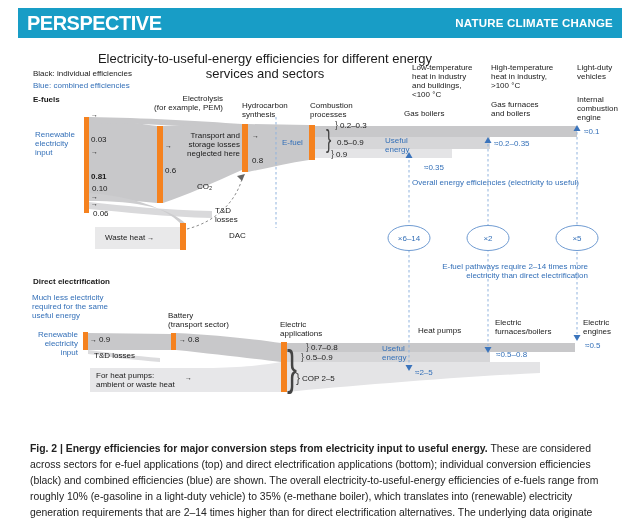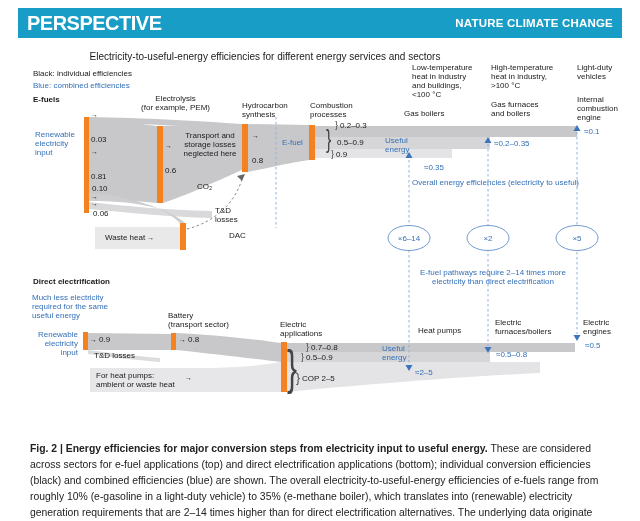--- a/index.html
+++ b/index.html
@@ -3,27 +3,27 @@
 <meta charset="utf-8">
 <style>
   html,body{margin:0;padding:0;background:#fff;}
   .page{position:relative;width:640px;height:521px;background:#fff;
         font-family:"Liberation Sans","DejaVu Sans",sans-serif;color:#1a1a1a;overflow:hidden;}
   .abs{position:absolute;}
   .pre{white-space:pre-line;}
   .f8{font-size:8px;line-height:9px;}
   .blue{color:#3470b8;}
   .bold{font-weight:bold;}
-  .ctr{text-align:center;}
+  .ctr{text-align:right;}
   .rt{text-align:right;}
   .banner{left:18px;top:8px;width:604px;height:30px;background:#189dc6;display:flex;
           align-items:center;justify-content:space-between;padding:0 9px;box-sizing:border-box;}
   .banner .l{color:#fff;font-weight:bold;font-size:21px;letter-spacing:-0.5px;transform:scaleX(0.95);transform-origin:left;}
   .banner .r{color:#fff;font-weight:bold;font-size:11.5px;letter-spacing:0.2px;}
-  .figtitle{left:85px;top:51px;width:360px;text-align:center;font-size:10px;}
+  .figtitle{left:85px;top:51px;width:360px;text-align:center;font-size:13px;}
   svg{position:absolute;left:0;top:0;}
   .lay2{z-index:2;}
   .ar{font-size:7px;line-height:7px;color:#1a1a1a;display:block;}
   .fv{display:flex;flex-direction:column;gap:17px;}
   .inl{display:flex;align-items:center;gap:2px;}
   .brace{color:#444;display:inline-block;font-weight:400;}
   .ellipse-lbl{width:40px;text-align:center;}
   .caption{left:30px;top:431px;width:585px;font-size:10.4px;line-height:15.8px;color:#222;}
 </style>
 </head>
@@ -117,21 +117,21 @@
   <div class="abs f8 pre lay2" style="left:310px;top:101px;">Combustion
 processes</div>
   <div class="abs f8 pre ctr lay2" style="left:180px;top:131px;width:60px;">Transport and
 storage losses
 neglected here</div>
 
   <div class="abs fv lay2" style="left:91px;top:111px;">
     <span class="ar">→</span>
       <span class="f8">0.03</span>
     </div>
-  <div class="abs fv lay2" style="left:91px;top:148px;">
+  <div class="abs fv lay2" style="left:91px;top:148px;font-weight:bold;">
     <span class="ar">→</span>
       <span class="f8">0.81</span>
     </div>
   <div class="abs f8 lay2" style="left:92px;top:184px;">0.10</div>
   <span class="abs ar lay2" style="left:91px;top:193px;">→</span>
   <span class="abs ar lay2" style="left:91px;top:200px;">→</span>
   <div class="abs f8 lay2" style="left:93px;top:209px;">0.06</div>
   <div class="abs fv lay2" style="left:165px;top:142px;">
     <span class="ar">→</span>
       <span class="f8">0.6</span>
@@ -165,21 +165,21 @@
     </div>
   <div class="abs f8 lay2" style="left:190px;top:231px;padding-left:39px;">DAC</div>
   <div class="abs f8 lay2" style="left:197px;top:182px;">CO₂</div>
   <div class="abs f8 pre lay2" style="left:215px;top:206px;">T&amp;D
 losses</div>
 
   <div class="abs f8 blue lay2" style="left:412px;top:178px;">Overall energy efficiencies (electricity to useful)</div>
   <div class="abs f8 blue ellipse-lbl lay2" style="left:389px;top:234px;">×6–14</div>
   <div class="abs f8 blue ellipse-lbl lay2" style="left:468px;top:234px;">×2</div>
   <div class="abs f8 blue ellipse-lbl lay2" style="left:557px;top:234px;">×5</div>
-  <div class="abs f8 pre ctr blue lay2" style="left:398px;top:268px;width:190px;">E-fuel pathways require 2–14 times more
+  <div class="abs f8 pre ctr blue lay2" style="left:398px;top:262px;width:190px;">E-fuel pathways require 2–14 times more
 electricity than direct electrification</div>
 
   <div class="abs f8 bold lay2" style="left:33px;top:277px;">Direct electrification</div>
   <div class="abs f8 pre blue lay2" style="left:32px;top:293px;">Much less electricity
 required for the same
 useful energy</div>
   <div class="abs f8 pre rt blue lay2" style="left:28px;top:330px;width:50px;">Renewable
 electricity
 input</div>
   <div class="abs inl lay2" style="left:90px;top:335px;">

